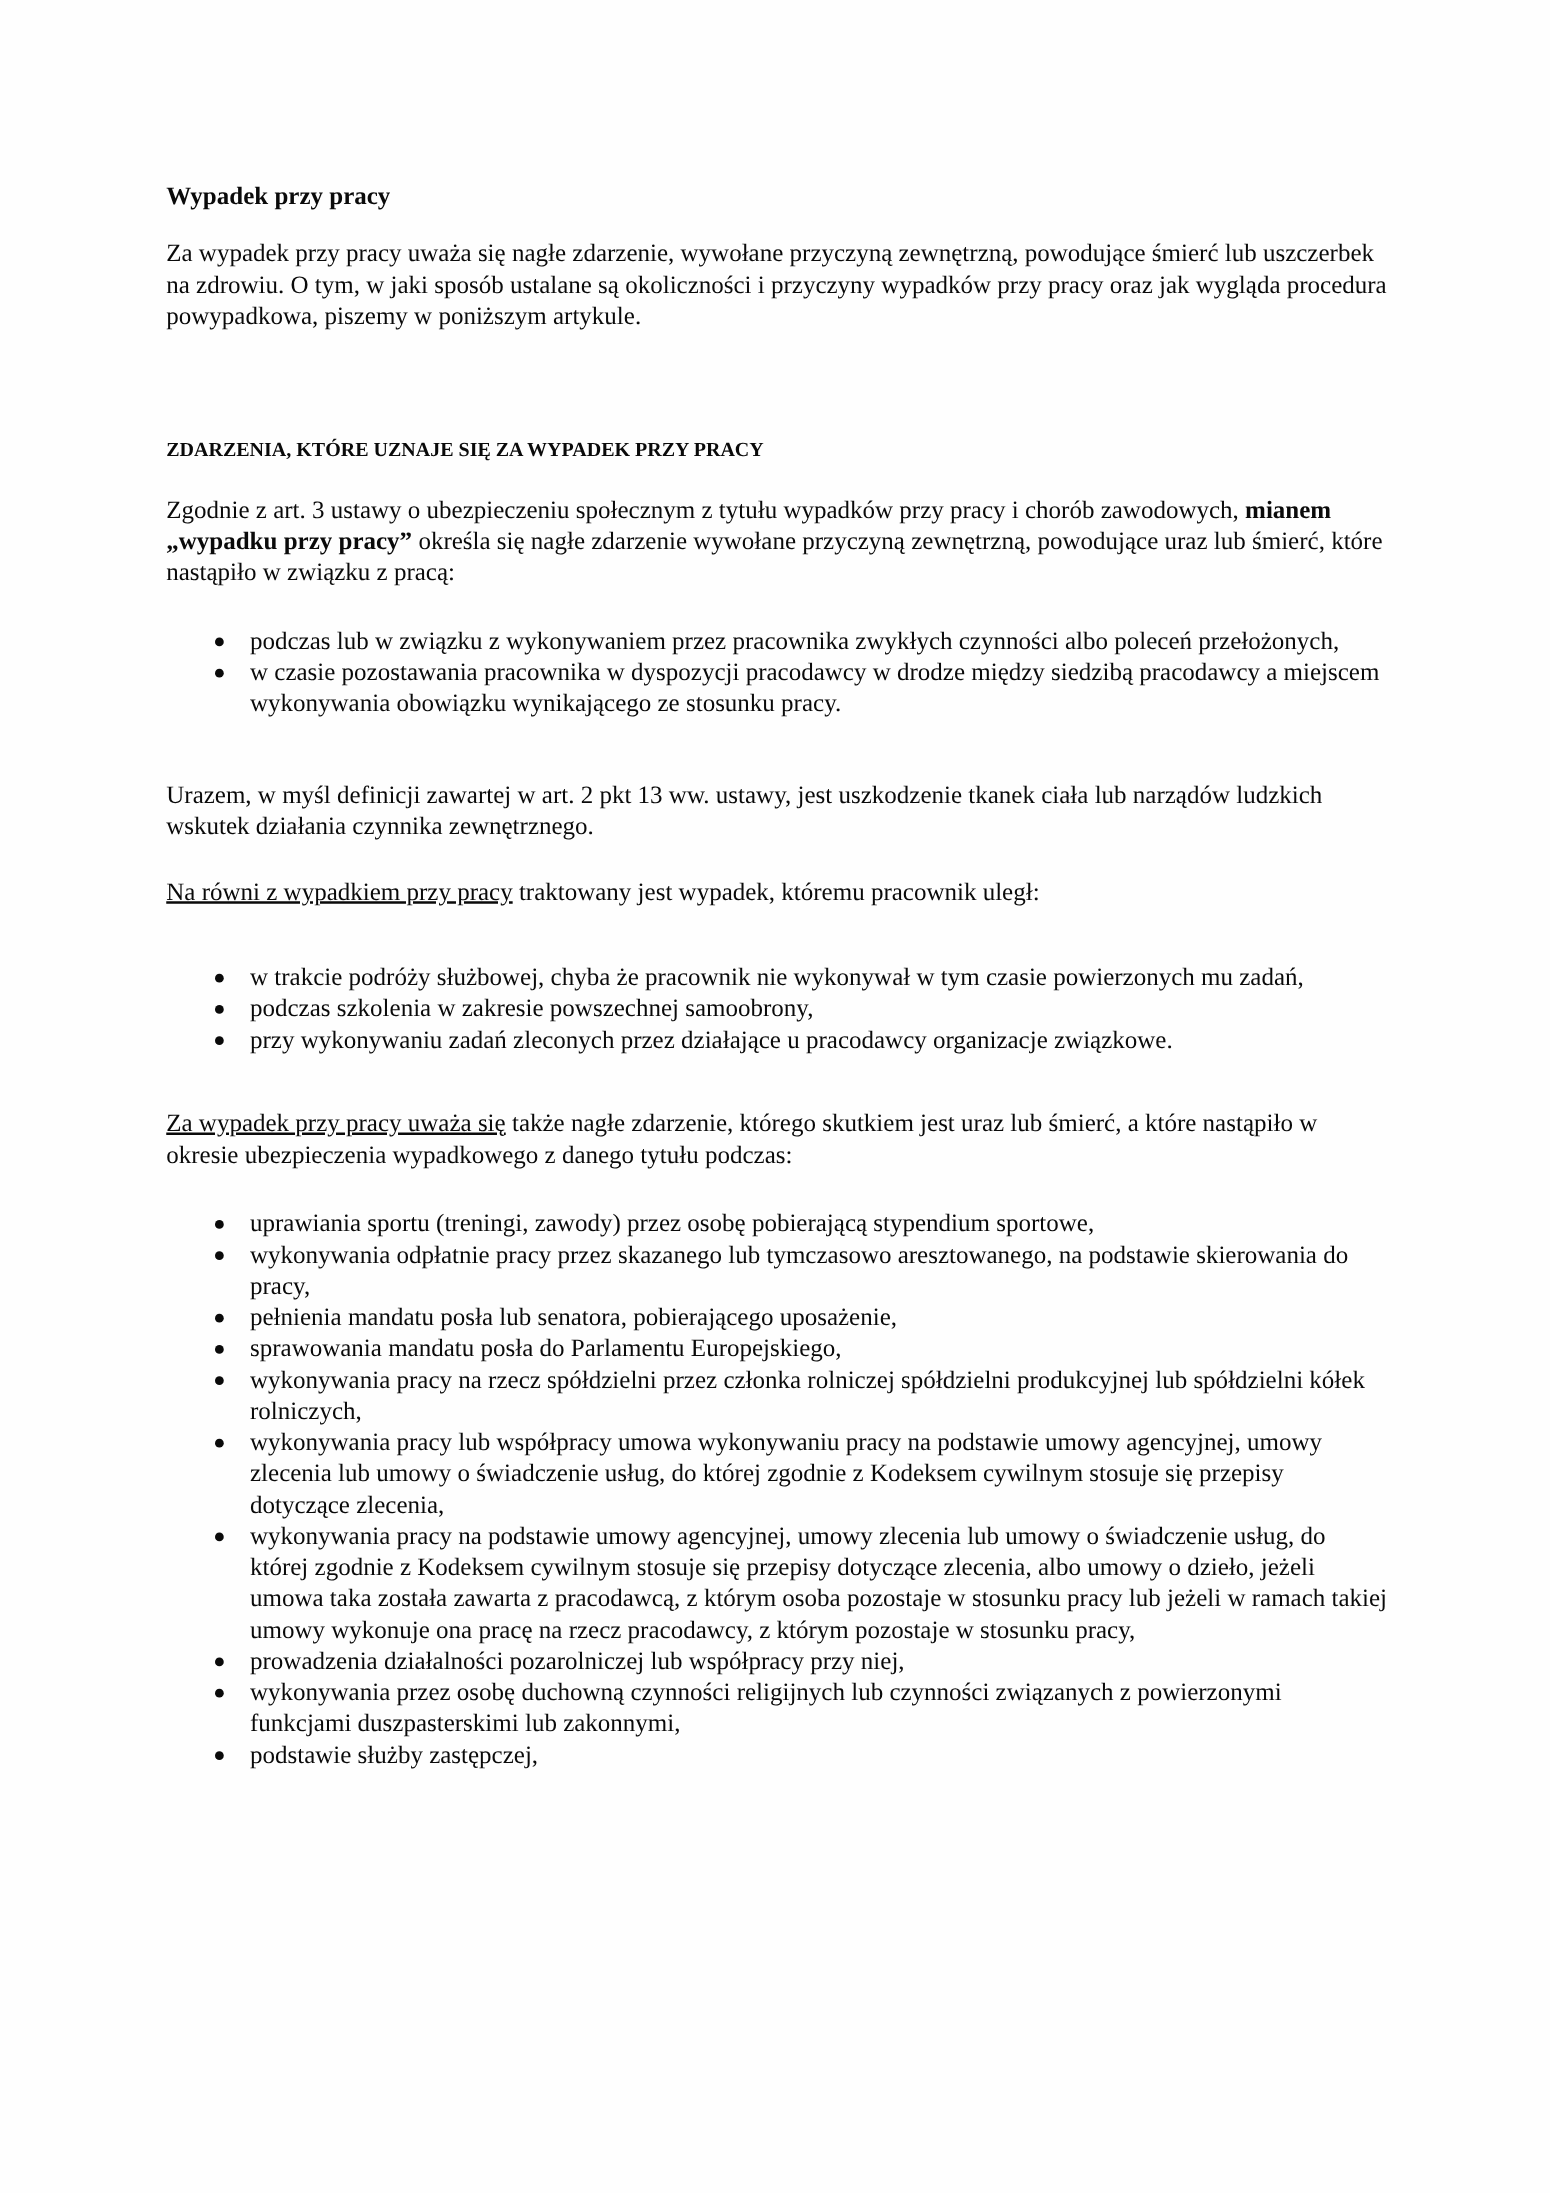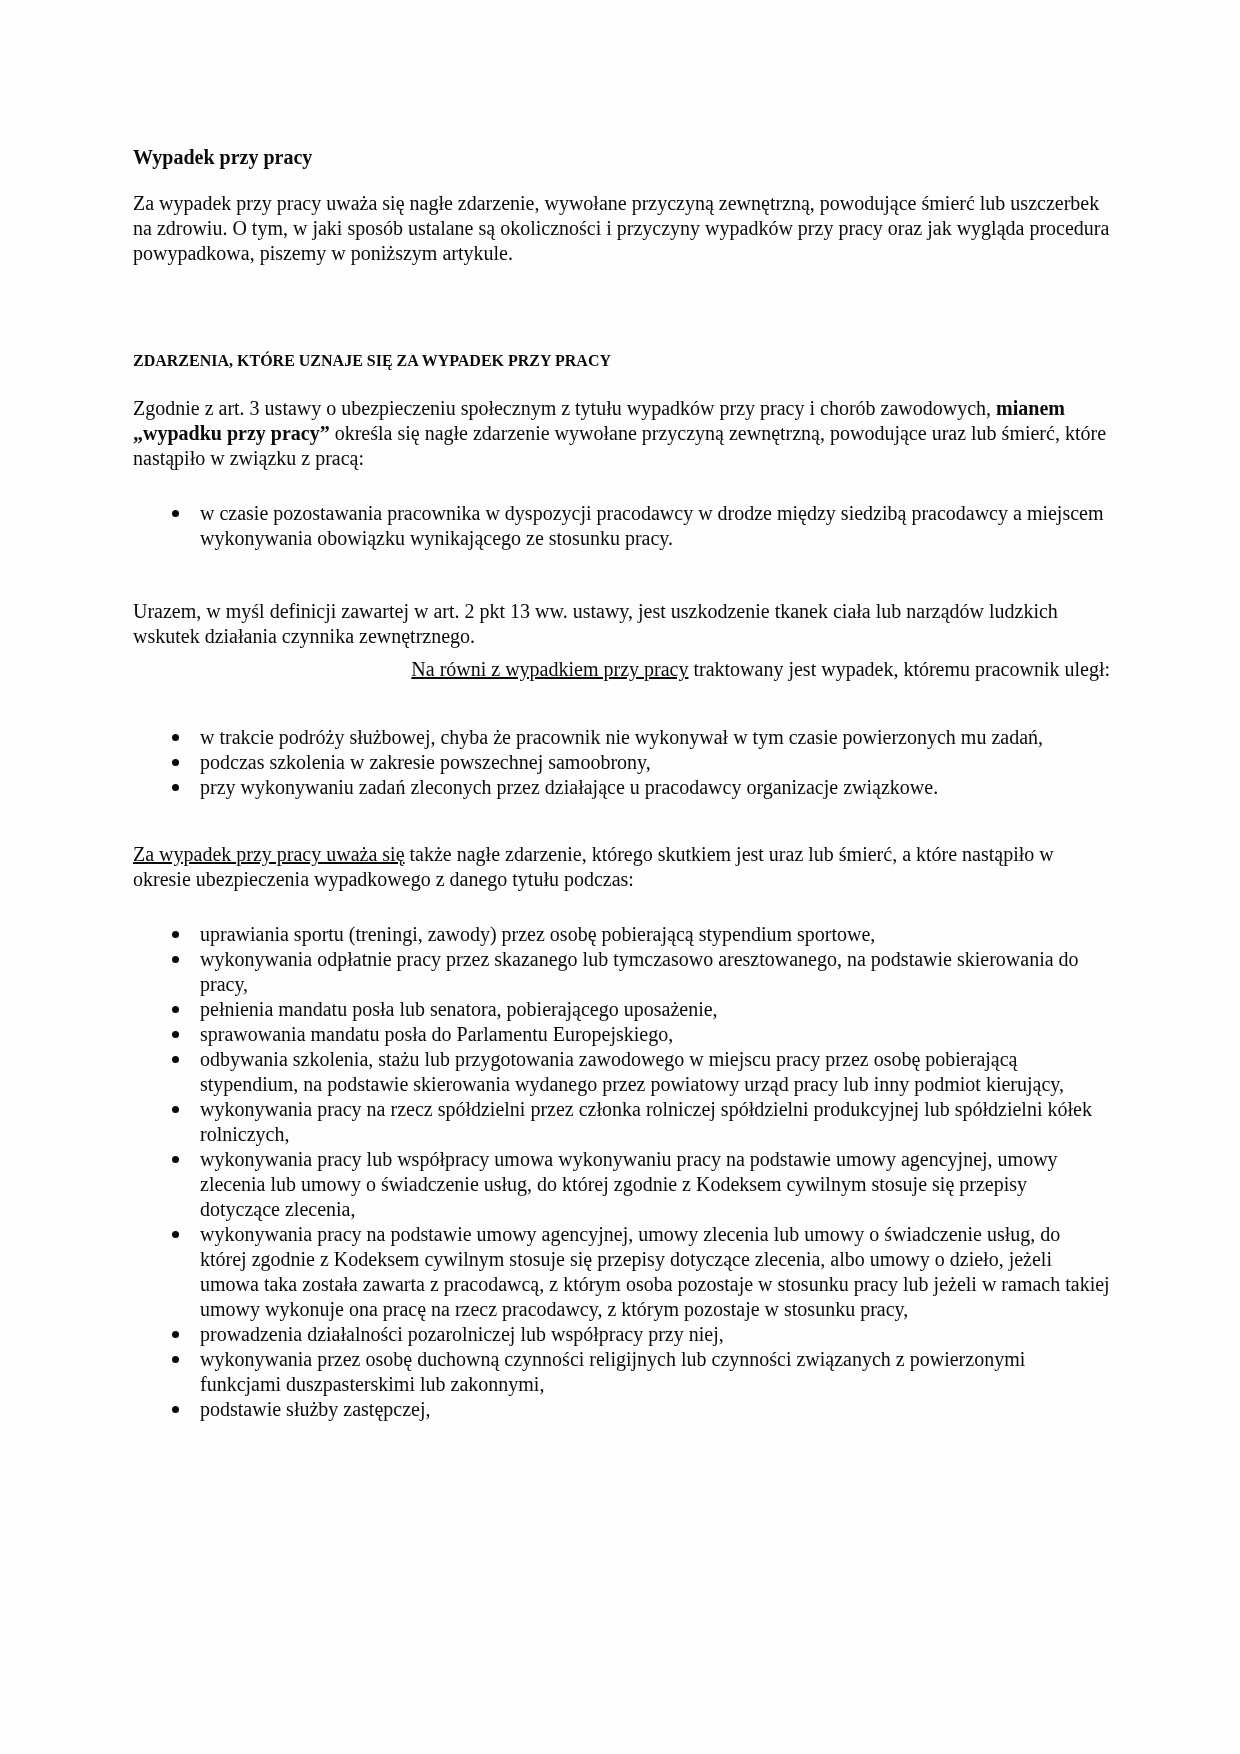--- a/index.html
+++ b/index.html
@@ -55,58 +55,58 @@
     top: 9px;
     width: 7px;
     height: 7px;
     background: #0a0a0a;
     border-radius: 50%;
   }
   ul.list-equal  { margin-top: 43px; }
   ul.list-period { margin-top: 30px; }
 
   p.injury   { margin-top: 48px; }
-  p.equal    { margin-top: 8px; text-align: right; }
+  p.equal    { margin-top: 28px; }
   p.period   { margin-top: 42px; }
 </style>
 </head>
 <body>
 
 <div class="page">
 
   <h1 class="doc-title">Wypadek przy pracy</h1>
 
   <p class="intro">Za wypadek przy pracy uważa się nagłe zdarzenie, wywołane przyczyną zewnętrzną, powodujące śmierć lub uszczerbek na zdrowiu. O tym, w jaki sposób ustalane są okoliczności i przyczyny wypadków przy pracy oraz jak wygląda procedura powypadkowa, piszemy w poniższym artykule.</p>
 
   <h2 class="section-heading">ZDARZENIA, KTÓRE UZNAJE SIĘ ZA WYPADEK PRZY PRACY</h2>
 
   <p class="definition"><span>Zgodnie z art. 3 ustawy o ubezpieczeniu społecznym z tytułu wypadków przy pracy i chorób zawodowych, </span><span class="b">mianem „wypadku przy pracy”</span><span> określa się nagłe zdarzenie wywołane przyczyną zewnętrzną, powodujące uraz lub śmierć, które nastąpiło w związku z pracą:</span></p>
 
   <ul class="bullets list-work">
+    <li>podczas lub w związku z wykonywaniem przez pracownika zwykłych czynności albo poleceń przełożonych,</li>
     <li>w czasie pozostawania pracownika w dyspozycji pracodawcy w drodze między siedzibą pracodawcy a miejscem wykonywania obowiązku wynikającego ze stosunku pracy.</li>
   </ul>
 
   <p class="injury">Urazem, w myśl definicji zawartej w art. 2 pkt 13 ww. ustawy, jest uszkodzenie tkanek ciała lub narządów ludzkich wskutek działania czynnika zewnętrznego.</p>
 
   <p class="equal"><span class="u">Na równi z wypadkiem przy pracy</span><span> traktowany jest wypadek, któremu pracownik uległ:</span></p>
 
   <ul class="bullets list-equal">
     <li>w trakcie podróży służbowej, chyba że pracownik nie wykonywał w tym czasie powierzonych mu zadań,</li>
     <li>podczas szkolenia w zakresie powszechnej samoobrony,</li>
     <li>przy wykonywaniu zadań zleconych przez działające u pracodawcy organizacje związkowe.</li>
   </ul>
 
   <p class="period"><span class="u">Za wypadek przy pracy uważa się</span><span> także nagłe zdarzenie, którego skutkiem jest uraz lub śmierć, a które nastąpiło w okresie ubezpieczenia wypadkowego z danego tytułu podczas:</span></p>
 
   <ul class="bullets list-period">
     <li>uprawiania sportu (treningi, zawody) przez osobę pobierającą stypendium sportowe,</li>
     <li>wykonywania odpłatnie pracy przez skazanego lub tymczasowo aresztowanego, na podstawie skierowania do pracy,</li>
     <li>pełnienia mandatu posła lub senatora, pobierającego uposażenie,</li>
     <li>sprawowania mandatu posła do Parlamentu Europejskiego,</li>
-    <li>odbywania szkolenia, stażu lub przygotowania zawodowego w miejscu pracy przez osobę pobierającą stypendium, na podstawie skierowania wydanego przez powiatowy urząd pracy lub inny podmiot kierujący,</li>
     <li>wykonywania pracy na rzecz spółdzielni przez członka rolniczej spółdzielni produkcyjnej lub spółdzielni kółek rolniczych,</li>
     <li>wykonywania pracy lub współpracy umowa wykonywaniu pracy na podstawie umowy agencyjnej, umowy zlecenia lub umowy o świadczenie usług, do której zgodnie z Kodeksem cywilnym stosuje się przepisy dotyczące zlecenia,</li>
     <li>wykonywania pracy na podstawie umowy agencyjnej, umowy zlecenia lub umowy o świadczenie usług, do której zgodnie z Kodeksem cywilnym stosuje się przepisy dotyczące zlecenia, albo umowy o dzieło, jeżeli umowa taka została zawarta z pracodawcą, z którym osoba pozostaje w stosunku pracy lub jeżeli w ramach takiej umowy wykonuje ona pracę na rzecz pracodawcy, z którym pozostaje w stosunku pracy,</li>
     <li>prowadzenia działalności pozarolniczej lub współpracy przy niej,</li>
     <li>wykonywania przez osobę duchowną czynności religijnych lub czynności związanych z powierzonymi funkcjami duszpasterskimi lub zakonnymi,</li>
     <li>podstawie służby zastępczej,</li>
   </ul>
 
 </div>
 

